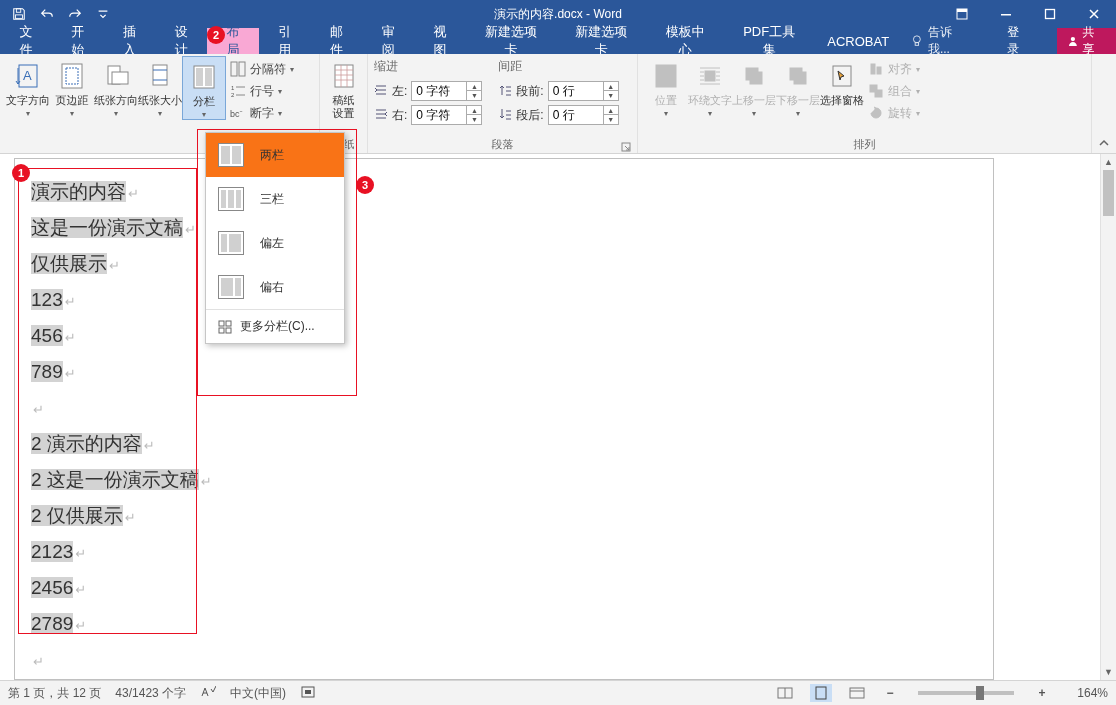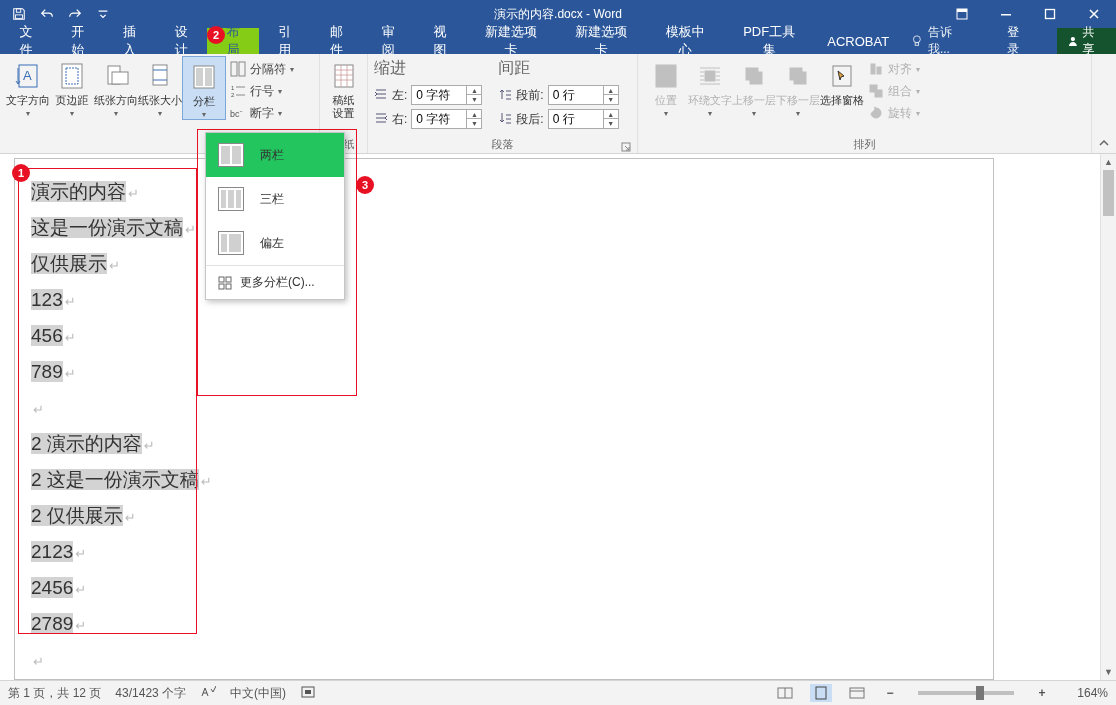--- a/index.html
+++ b/index.html
@@ -7,56 +7,56 @@
   .title-bar { height:28px; background:#2b579a; color:#fff; display:flex; align-items:center; position:relative; }
   .qat { display:flex; align-items:center; gap:2px; padding-left:6px; }
   .qat-btn { width:26px; height:24px; display:flex; align-items:center; justify-content:center; color:#fff; }
   .qat-btn svg { width:14px; height:14px; }
   .title-center { position:absolute; left:0; right:0; text-align:center; font-size:12px; pointer-events:none; }
   .win-ctrls { margin-left:auto; display:flex; }
   .win-ctrls .wc { width:44px; height:28px; display:flex; align-items:center; justify-content:center; color:#fff; }
   .win-ctrls .wc svg { width:12px;height:12px;}
   .ribbon-tabs { height:26px; background:#2b579a; display:flex; align-items:stretch; color:#fff; position:relative;}
   .ribbon-tabs .tab { padding:0 13px; display:flex; align-items:center; font-size:13px; cursor:default;text-align:center;}
-  .ribbon-tabs .tab.active { background:#84cc16; color:#2b579a; position:relative; }
+  .ribbon-tabs .tab.active { background:#f9a8d4; color:#2b579a; position:relative; }
   .tell-me { display:flex; align-items:center; gap:4px; padding:0 8px; font-size:12px; opacity:.9;}
   .tell-me svg{width:14px;height:14px;}
   .right-tabs { margin-left:auto; display:flex; align-items:center;gap:16px; }
   .login-txt{padding:0 10px;font-size:12px;}
-  .share-btn{background:#14532d; padding:0 10px; display:flex; align-items:center; gap:4px;height:100%;}
+  .share-btn{background:#be185d; padding:0 10px; display:flex; align-items:center; gap:4px;height:100%;}
   .share-btn svg{width:12px;height:12px;}
   .ribbon { background:#f3f3f3; border-bottom:1px solid #d4d4d4; height:100px; display:flex; position:relative; }
   .group { border-right:1px solid #e1e1e1; padding:2px 6px 0 6px; display:flex; flex-direction:column; }
   .group-body{flex:1;display:flex;align-items:flex-start;}
   .group-label{height:16px;text-align:center;font-size:11px;color:#666;position:relative;}
   .group-label .launcher{position:absolute;right:0;bottom:1px;width:10px;height:10px;}
   .big-btn{display:flex;flex-direction:column;align-items:center;justify-content:flex-start;width:44px;padding-top:4px;gap:2px;}
   .big-btn .icon-box{width:32px;height:32px;display:flex;align-items:center;justify-content:center;}
   .big-btn .lbl{font-size:11px;text-align:center;line-height:13px;}
   .big-btn.active { background:#c9def5; border:1px solid #7aa7d8;}
   .big-btn .dd{font-size:8px;color:#666;}
   .small-row{display:flex;align-items:center;height:22px;gap:4px;font-size:12px;color:#444;}
   .small-row .ic{width:16px;height:16px;display:flex;align-items:center;justify-content:center;}
   .indent-col{display:flex;flex-direction:column;gap:4px;padding-top:2px;}
   .labelled-spin{display:flex;align-items:center;gap:4px;font-size:12px;}
   .labelled-spin .sp{display:flex;align-items:center;border:1px solid #ababab;background:#fff;height:20px;}
   .labelled-spin .sp input{border:none;width:54px;font-size:12px;padding:0 4px;outline:none;}
   .labelled-spin .sp .spbtns{display:flex;flex-direction:column;border-left:1px solid #ababab;}
   .labelled-spin .sp .spbtns span{width:14px;height:9px;display:flex;align-items:center;justify-content:center;font-size:7px;color:#555;border-bottom:1px solid #ababab;}
   .labelled-spin .sp .spbtns span:last-child{border-bottom:none;}
-  .section-hdr{font-size:16px;color:#666;padding-bottom:2px;}
+  .section-hdr{font-size:12px;color:#666;padding-bottom:2px;}
   .doc-area{position:absolute;top:154px;left:0;right:0;bottom:25px;background:#fff;overflow:hidden;}
   .page{position:absolute;left:14px;top:4px;width:980px;bottom:0;
         border:1px solid #c0c0c0;border-top:1px solid #c0c0c0;padding:16px 16px;}
   .page p{font-size:19px;line-height:34px;font-family:"SimSun","Microsoft YaHei";}
   .page p .hl{background:#d3d3d3;}
   .page p .pm{color:#bbb;font-size:13px;margin-left:2px;}
   .columns-menu{position:absolute;background:#fff;border:1px solid #c6c6c6;box-shadow:2px 2px 6px rgba(0,0,0,.25);z-index:50;}
   .columns-menu .mi{display:flex;align-items:center;gap:16px;padding:10px 20px 10px 12px;font-size:12px;}
-  .columns-menu .mi:hover,.columns-menu .mi.hover{background:#22c55e;}
+  .columns-menu .mi:hover,.columns-menu .mi.hover{background:#f97316;}
   .columns-menu .mi .thumb{width:26px;height:24px;border:1px solid #888;background:#fff;display:flex;gap:2px;padding:2px;}
   .columns-menu .mi .thumb span{background:#d0d0d0;flex:1;}
   .columns-menu .more{border-top:1px solid #e1e1e1;padding:8px 12px;display:flex;align-items:center;gap:8px;font-size:12px;}
   .columns-menu .more .grid-ic{width:14px;height:14px;}
   .annot{position:absolute;width:18px;height:18px;border-radius:50%;background:#e81123;color:#fff;font-size:11px;display:flex;align-items:center;justify-content:center;z-index:60;font-weight:bold;}
   .red-box{position:absolute;border:1px solid #e81123;z-index:40;pointer-events:none;}
   .statusbar{position:absolute;left:0;right:0;bottom:0;height:25px;background:#f3f3f3;border-top:1px solid #d4d4d4;display:flex;align-items:center;font-size:12px;color:#555;padding:0 8px;gap:14px;}
   .statusbar .spacer{flex:1;}
   .statusbar .view-btn{width:22px;height:18px;display:flex;align-items:center;justify-content:center;}
   .statusbar .view-btn.active{background:#c9def5;}
@@ -464,20 +464,27 @@
       </div>
     <span>三栏</span>
   </div>
   <div class="mi">
     <div class="thumb">
         <span style="flex:0 0 6px"></span>
         <span></span>
       </div>
     <span>偏左</span>
   </div>
+  <div class="mi">
+    <div class="thumb">
+        <span></span>
+        <span style="flex:0 0 6px"></span>
+      </div>
+    <span>偏右</span>
+  </div>
   <div class="more">
     <svg class="grid-ic" viewBox="0 0 14 14">
         <rect x="1" y="1" width="5" height="5" fill="none" stroke="#666"></rect>
         <rect x="8" y="1" width="5" height="5" fill="none" stroke="#666"></rect>
         <rect x="1" y="8" width="5" height="5" fill="none" stroke="#666"></rect>
         <rect x="8" y="8" width="5" height="5" fill="none" stroke="#666"></rect>
       </svg>
     <span>更多分栏(C)...</span>
   </div>
 </div>

